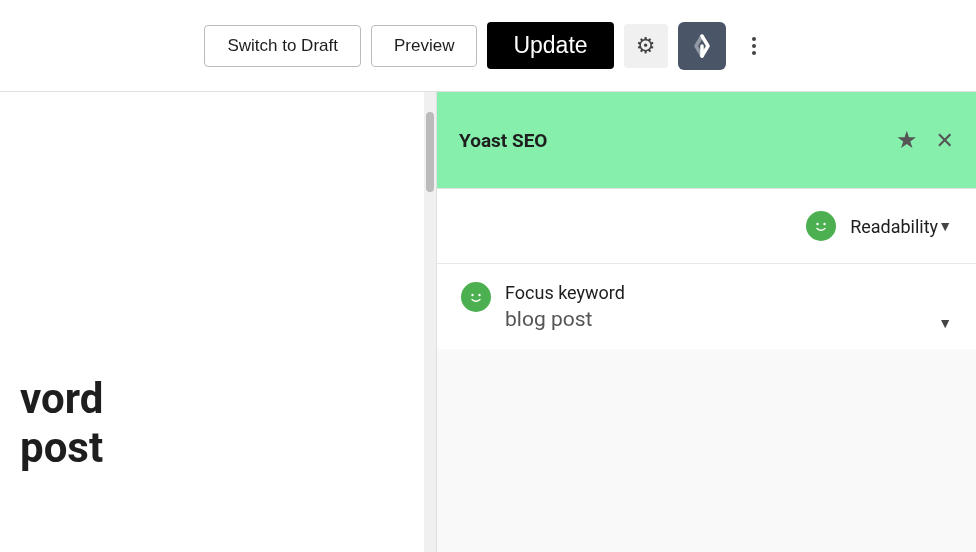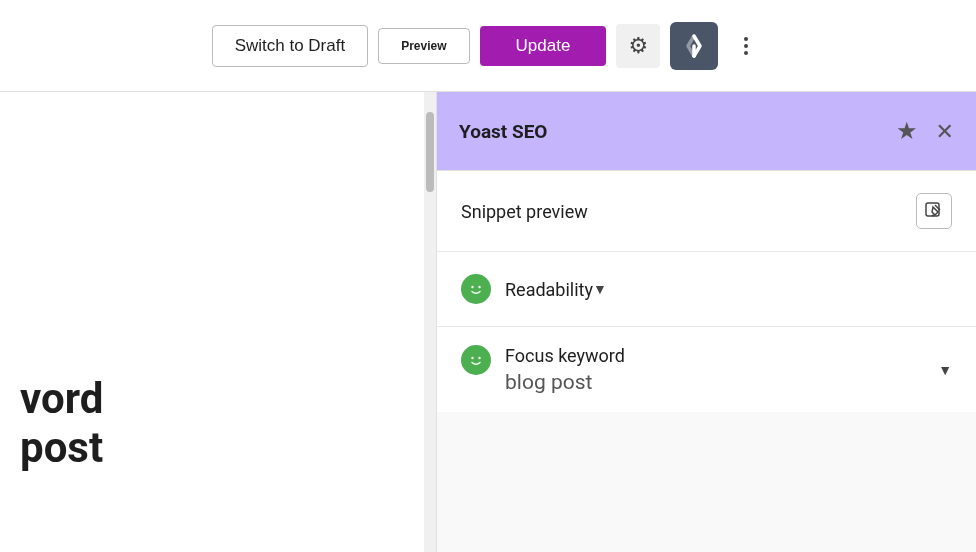--- a/index.html
+++ b/index.html
@@ -37,32 +37,32 @@
       color: #1e1e1e;
       cursor: pointer;
       font-weight: 400;
     }
 
     .btn-preview {
       padding: 10px 22px;
       border: 1.5px solid #bbb;
       border-radius: 4px;
       background: #fff;
-      font-size: 12px;
-      color: #1e1e1e;
-      cursor: pointer;
-      font-weight: 700;
+      font-size: 17px;
+      color: #1e1e1e;
+      cursor: pointer;
+      font-weight: 400;
     }
 
     .btn-update {
-      padding: 10px 36px;
+      padding: 10px 26px;
       border: none;
       border-radius: 4px;
-      background: #a21caf;
-      font-size: 17px;
+      background: #000000;
+      font-size: 23px;
       color: #fff;
       cursor: pointer;
       font-weight: 500;
     }
 
     .icon-gear {
       width: 44px;
       height: 44px;
       border-radius: 4px;
       background: #f0f0f0;
@@ -170,22 +170,22 @@
     .yoast-panel {
       width: 540px;
       background: #f9f9f9;
       border-left: 1px solid #e0e0e0;
       display: flex;
       flex-direction: column;
       flex-shrink: 0;
     }
 
     .yoast-header {
-      background: #c4b5fd;
-      padding: 25px 22px;
+      background: #86efac;
+      padding: 34px 22px;
       display: flex;
       align-items: center;
       justify-content: space-between;
       border-bottom: 1px solid #e0e0e0;
     }
 
     .yoast-title {
       font-size: 19px;
       font-weight: 700;
       color: #1e1e1e;
@@ -239,21 +239,21 @@
       color: #444;
       background: #fff;
     }
 
     
     .section-row {
       background: #fff;
       padding: 22px 24px;
       display: flex;
       align-items: center;
-      justify-content: flex-start;
+      justify-content: flex-end;
       border-bottom: 1px solid #e8e8e8;
     }
 
     .section-left {
       display: flex;
       align-items: center;
       gap: 14px;
     }
 
     .smiley {
@@ -278,21 +278,21 @@
       font-size: 14px;
       color: #444;
       cursor: pointer;
     }
 
     
     .focus-row {
       background: #fff;
       padding: 18px 24px;
       display: flex;
-      align-items: center;
+      align-items: flex-end;
       justify-content: space-between;
     }
 
     .focus-left {
       display: flex;
       align-items: flex-start;
       gap: 14px;
     }
 
     .focus-text {
@@ -353,31 +353,20 @@
   <div class="yoast-panel">
 
     <div class="yoast-header">
       <span class="yoast-title">Yoast SEO</span>
       <div class="yoast-header-icons">
         <span class="star-icon">★</span>
         <span class="close-icon">✕</span>
       </div>
     </div>
 
-    <div class="snippet-row">
-      <span class="snippet-label">Snippet preview</span>
-      <div class="snippet-edit-icon">
-        <svg width="18" height="18" viewBox="0 0 18 18" fill="none" xmlns="http://www.w3.org/2000/svg">
-          <rect x="1" y="1" width="13" height="13" rx="2" stroke="#444" stroke-width="1.5" fill="none"></rect>
-          <path d="M10 3 L15 8" stroke="#444" stroke-width="1.5"></path>
-          <path d="M8 5 L13 10 L10 13 L7 10 Z" stroke="#444" stroke-width="1.5" fill="none"></path>
-          <path d="M10.5 12.5 L8.5 14.5 L7 14 L7.5 12.5 Z" fill="#444"></path>
-        </svg>
-      </div>
-    </div>
 
     <div class="section-row">
       <div class="section-left">
         <div class="smiley">
           <svg width="22" height="22" viewBox="0 0 22 22" fill="none" xmlns="http://www.w3.org/2000/svg">
             <circle cx="11" cy="11" r="11" fill="#4caf50"></circle>
             <circle cx="7.5" cy="9" r="1.2" fill="white"></circle>
             <circle cx="14.5" cy="9" r="1.2" fill="white"></circle>
             <path d="M7 13.5 Q11 17 15 13.5" stroke="white" stroke-width="1.5" stroke-linecap="round" fill="none"></path>
           </svg>

